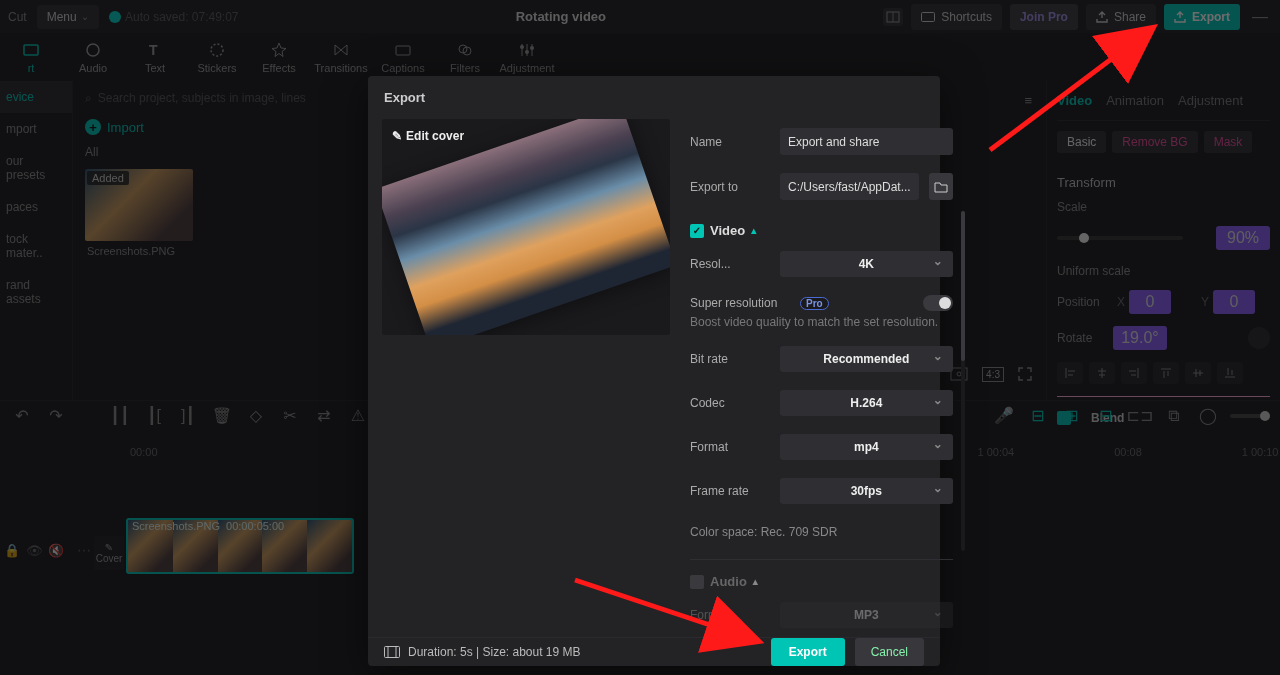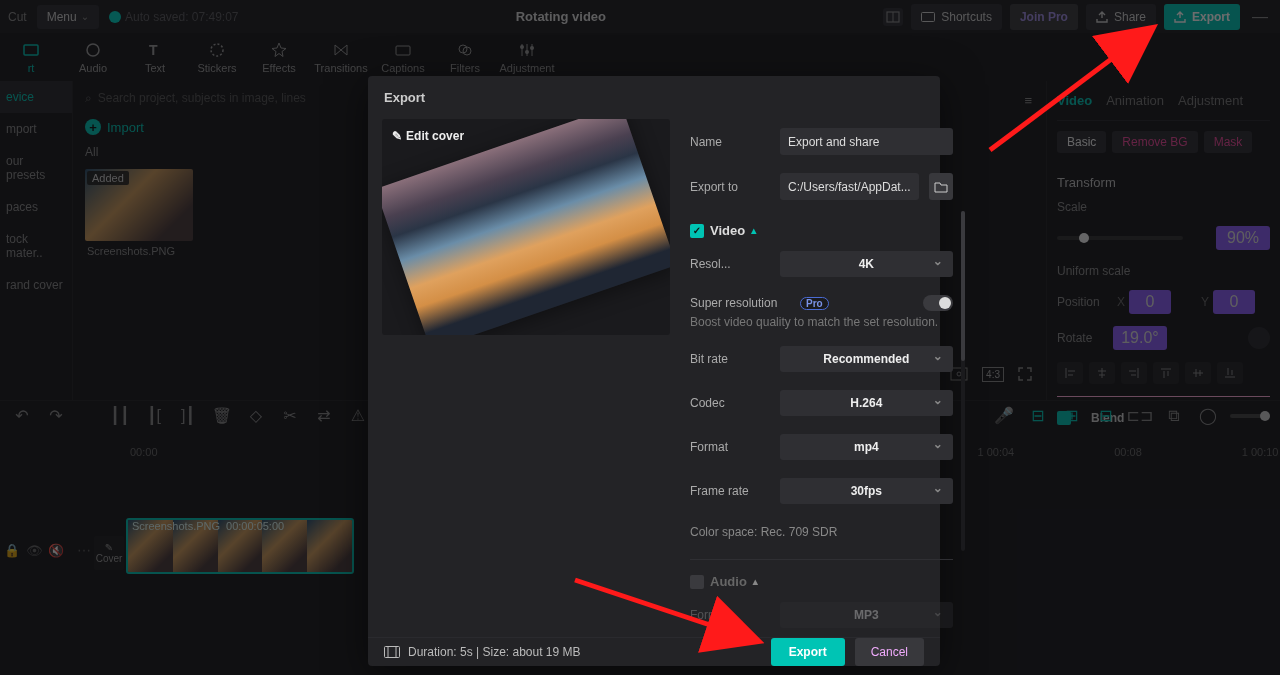--- a/index.html
+++ b/index.html
@@ -102,21 +102,21 @@
   .chk.on { background:#00c4b4; display:flex; align-items:center; justify-content:center; color:#111; font-size:10px;}
   .chk.off { background:#3a3a3e; }
   .pro-pill { background:#1a1a1d; border:1px solid #4a6bd3; color:#7a92e6; font-size:10px; padding:0 5px; border-radius:8px; font-weight:700;}
   .toggle { width:30px; height:16px; background:#3a3a3e; border-radius:10px; position:relative; margin-left:auto;}
   .toggle::after { content:''; position:absolute; right:2px; top:2px; width:12px; height:12px; background:#ddd; border-radius:50%;}
   .boost-txt { font-size:12px; color:#777; line-height:1.5; padding-bottom:6px;}
   .color-space { padding:12px 0 20px; font-size:12px; color:#888; border-bottom:1px solid #2f2f33; }
   .modal-footer { height: 56px; display:flex; align-items:center; padding: 0 16px; gap:10px; border-top:1px solid #2a2a2e;}
   .footer-info { font-size:12px; color:#bbb; display:flex; align-items:center; gap:8px;}
   .btn-primary { background:#00c4b4; color:#fff; height:28px; padding:0 18px; border-radius:3px; font-size:12px; font-weight:600; cursor:pointer; border:none; margin-left:auto;}
-  .btn-cancel { background:#38383c; color:#f0abfc; height:28px; padding:0 16px; border-radius:3px; font-size:12px; cursor:pointer; border:none;}
+  .btn-cancel { background:#38383c; color:#86efac; height:28px; padding:0 16px; border-radius:3px; font-size:12px; cursor:pointer; border:none;}
 
   
   svg { display:block; }
   .caret { font-size:10px; color:#888; }
 
   
   .arrow { position:absolute; z-index:200; pointer-events:none; }
 </style>
 </head>
 <body>
@@ -225,21 +225,21 @@
   </div>
 </div>
 
 <div class="main-row">
   <div class="sidebar">
     <div class="side-item active">evice</div>
     <div class="side-item">mport</div>
     <div class="side-item">our presets</div>
     <div class="side-item">paces</div>
     <div class="side-item">tock mater..</div>
-    <div class="side-item">rand cover</div>
+    <div class="side-item">rand assets</div>
   </div>
 
   <div class="media-panel">
     <div class="search-row">
         <span>⌕</span>
         <span>Search project, subjects in image, lines</span>
       </div>
     <div class="import-row">
         <span style="display:inline-flex;width:16px;height:16px;background:#00c4b4;border-radius:50%;align-items:center;justify-content:center;color:#111;font-weight:700">+</span>
         <span>Import</span>

